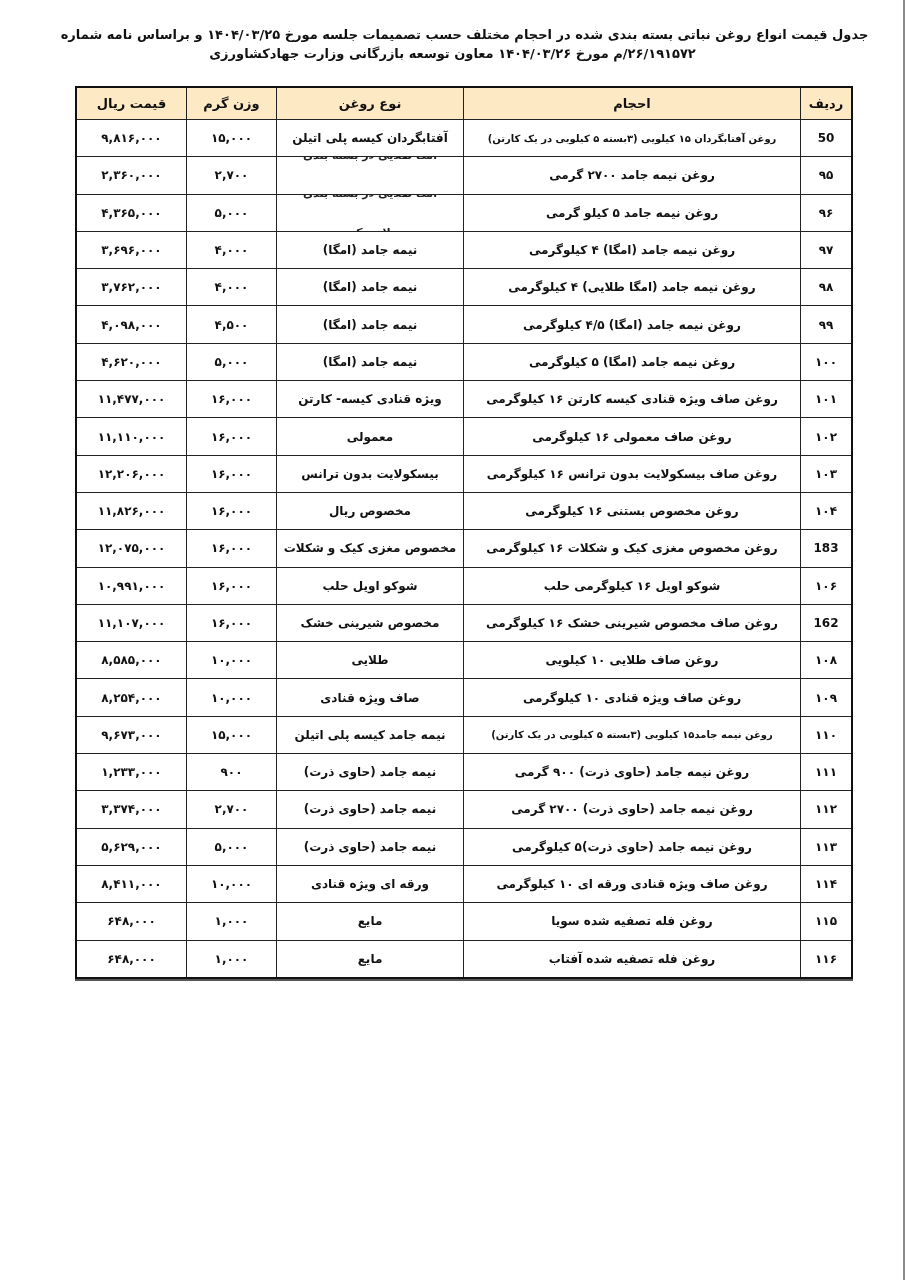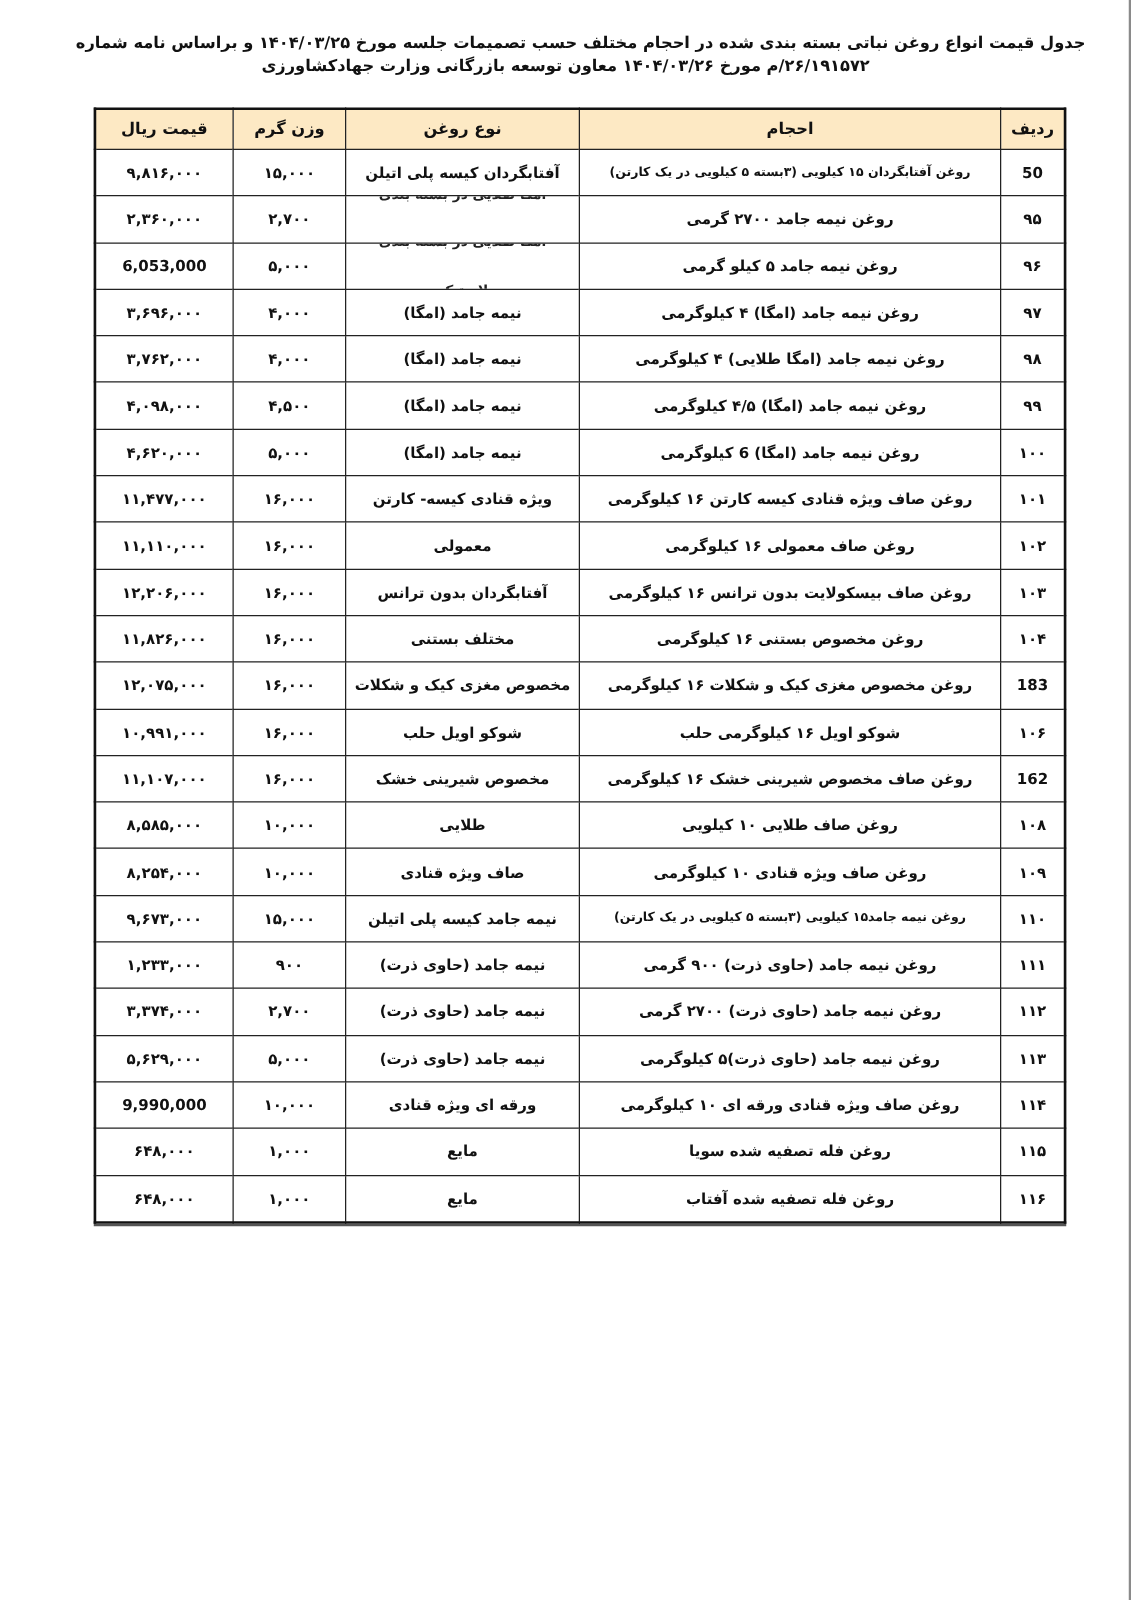--- a/index.html
+++ b/index.html
@@ -80,21 +80,21 @@
         <td class="c-price">۲,۳۶۰,۰۰۰</td>
       </tr>
       <tr>
         <td class="c-row">۹۶</td>
         <td class="c-desc">روغن نیمه جامد ۵ کیلو گرمی</td>
         <td class="c-type clipped">
           <span class="clip-text clip-top">امگا طلایی در بسته بندی</span>
           <span class="clip-text clip-bottom">پلاستیکی</span>
         </td>
         <td class="c-weight">۵,۰۰۰</td>
-        <td class="c-price">6,053,000</td>
+        <td class="c-price">۴,۳۶۵,۰۰۰</td>
       </tr>
       <tr>
         <td class="c-row">۹۷</td>
         <td class="c-desc">روغن نیمه جامد (امگا) ۴ کیلوگرمی</td>
         <td class="c-type">نیمه جامد (امگا)</td>
         <td class="c-weight">۴,۰۰۰</td>
         <td class="c-price">۳,۶۹۶,۰۰۰</td>
       </tr>
       <tr>
         <td class="c-row">۹۸</td>
@@ -105,21 +105,21 @@
       </tr>
       <tr>
         <td class="c-row">۹۹</td>
         <td class="c-desc">روغن نیمه جامد (امگا) ۴/۵ کیلوگرمی</td>
         <td class="c-type">نیمه جامد (امگا)</td>
         <td class="c-weight">۴,۵۰۰</td>
         <td class="c-price">۴,۰۹۸,۰۰۰</td>
       </tr>
       <tr>
         <td class="c-row">۱۰۰</td>
-        <td class="c-desc">روغن نیمه جامد (امگا) 6 کیلوگرمی</td>
+        <td class="c-desc">روغن نیمه جامد (امگا) ۵ کیلوگرمی</td>
         <td class="c-type">نیمه جامد (امگا)</td>
         <td class="c-weight">۵,۰۰۰</td>
         <td class="c-price">۴,۶۲۰,۰۰۰</td>
       </tr>
       <tr>
         <td class="c-row">۱۰۱</td>
         <td class="c-desc">روغن صاف ویژه قنادی کیسه کارتن ۱۶ کیلوگرمی</td>
         <td class="c-type">ویژه قنادی کیسه- کارتن</td>
         <td class="c-weight">۱۶,۰۰۰</td>
         <td class="c-price">۱۱,۴۷۷,۰۰۰</td>
@@ -127,28 +127,28 @@
       <tr>
         <td class="c-row">۱۰۲</td>
         <td class="c-desc">روغن صاف معمولی ۱۶ کیلوگرمی</td>
         <td class="c-type">معمولی</td>
         <td class="c-weight">۱۶,۰۰۰</td>
         <td class="c-price">۱۱,۱۱۰,۰۰۰</td>
       </tr>
       <tr>
         <td class="c-row">۱۰۳</td>
         <td class="c-desc">روغن صاف بیسکولایت بدون ترانس ۱۶ کیلوگرمی</td>
-        <td class="c-type">آفتابگردان بدون ترانس</td>
+        <td class="c-type">بیسکولایت بدون ترانس</td>
         <td class="c-weight">۱۶,۰۰۰</td>
         <td class="c-price">۱۲,۲۰۶,۰۰۰</td>
       </tr>
       <tr>
         <td class="c-row">۱۰۴</td>
         <td class="c-desc">روغن مخصوص بستنی ۱۶ کیلوگرمی</td>
-        <td class="c-type">مختلف بستنی</td>
+        <td class="c-type">مخصوص ریال</td>
         <td class="c-weight">۱۶,۰۰۰</td>
         <td class="c-price">۱۱,۸۲۶,۰۰۰</td>
       </tr>
       <tr>
         <td class="c-row">183</td>
         <td class="c-desc">روغن مخصوص مغزی کیک و شکلات ۱۶ کیلوگرمی</td>
         <td class="c-type">مخصوص مغزی کیک و شکلات</td>
         <td class="c-weight">۱۶,۰۰۰</td>
         <td class="c-price">۱۲,۰۷۵,۰۰۰</td>
       </tr>
@@ -206,21 +206,21 @@
         <td class="c-desc">روغن نیمه جامد (حاوی ذرت)۵ کیلوگرمی</td>
         <td class="c-type">نیمه جامد (حاوی ذرت)</td>
         <td class="c-weight">۵,۰۰۰</td>
         <td class="c-price">۵,۶۲۹,۰۰۰</td>
       </tr>
       <tr>
         <td class="c-row">۱۱۴</td>
         <td class="c-desc">روغن صاف ویژه قنادی ورقه ای ۱۰ کیلوگرمی</td>
         <td class="c-type">ورقه ای ویژه قنادی</td>
         <td class="c-weight">۱۰,۰۰۰</td>
-        <td class="c-price">9,990,000</td>
+        <td class="c-price">۸,۴۱۱,۰۰۰</td>
       </tr>
       <tr>
         <td class="c-row">۱۱۵</td>
         <td class="c-desc">روغن فله تصفیه شده سویا</td>
         <td class="c-type">مایع</td>
         <td class="c-weight">۱,۰۰۰</td>
         <td class="c-price">۶۴۸,۰۰۰</td>
       </tr>
       <tr>
         <td class="c-row">۱۱۶</td>

